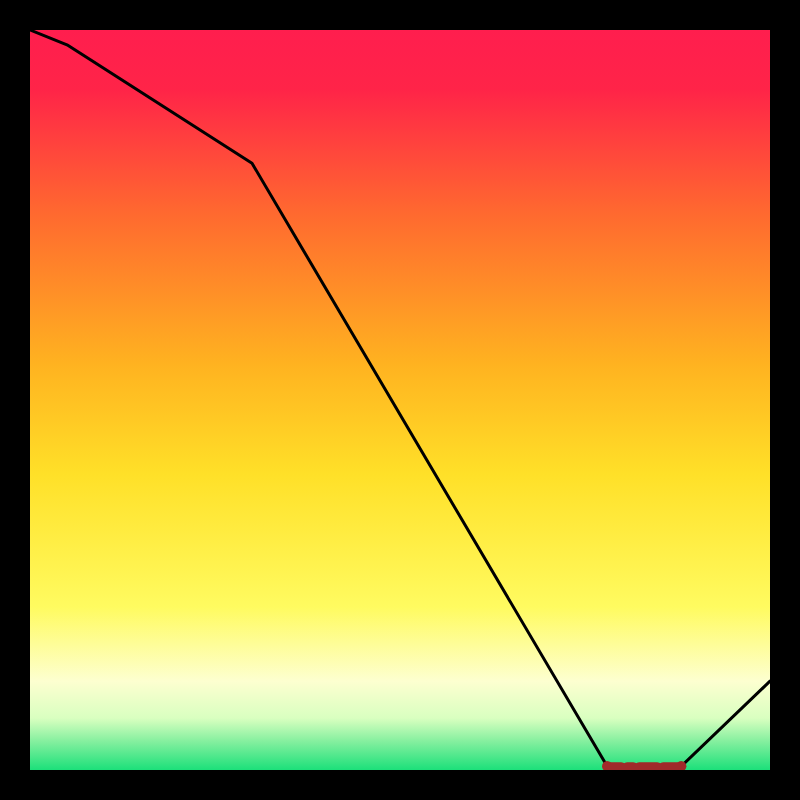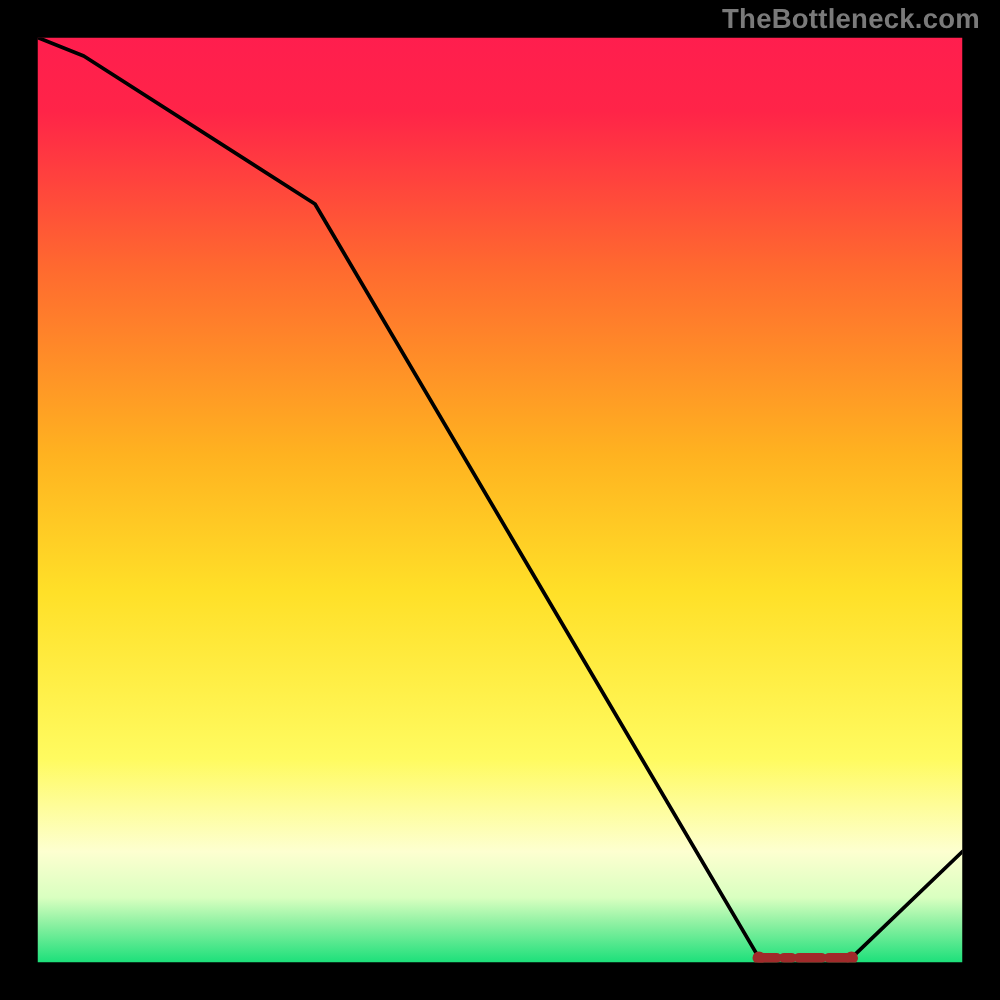--- a/index.html
+++ b/index.html
@@ -39,21 +39,20 @@
     width: 100%;
     height: 100%;
     display: block;
   }
 </style>
 </head>
 <body>
 
 <div class="frame">
 
-  <div class="watermark">TheBottleneck.com</div>
 
   <div class="plot-area">
     <svg viewBox="0 0 740 740" preserveAspectRatio="none">
       <defs>
 
         <linearGradient id="bg" x1="0" y1="0" x2="0" y2="1">
           <stop offset="0%" stop-color="#ff1e4e"></stop>
           <stop offset="8%" stop-color="#ff2448"></stop>
           <stop offset="25%" stop-color="#ff6a2f"></stop>
           <stop offset="45%" stop-color="#ffb220"></stop>

